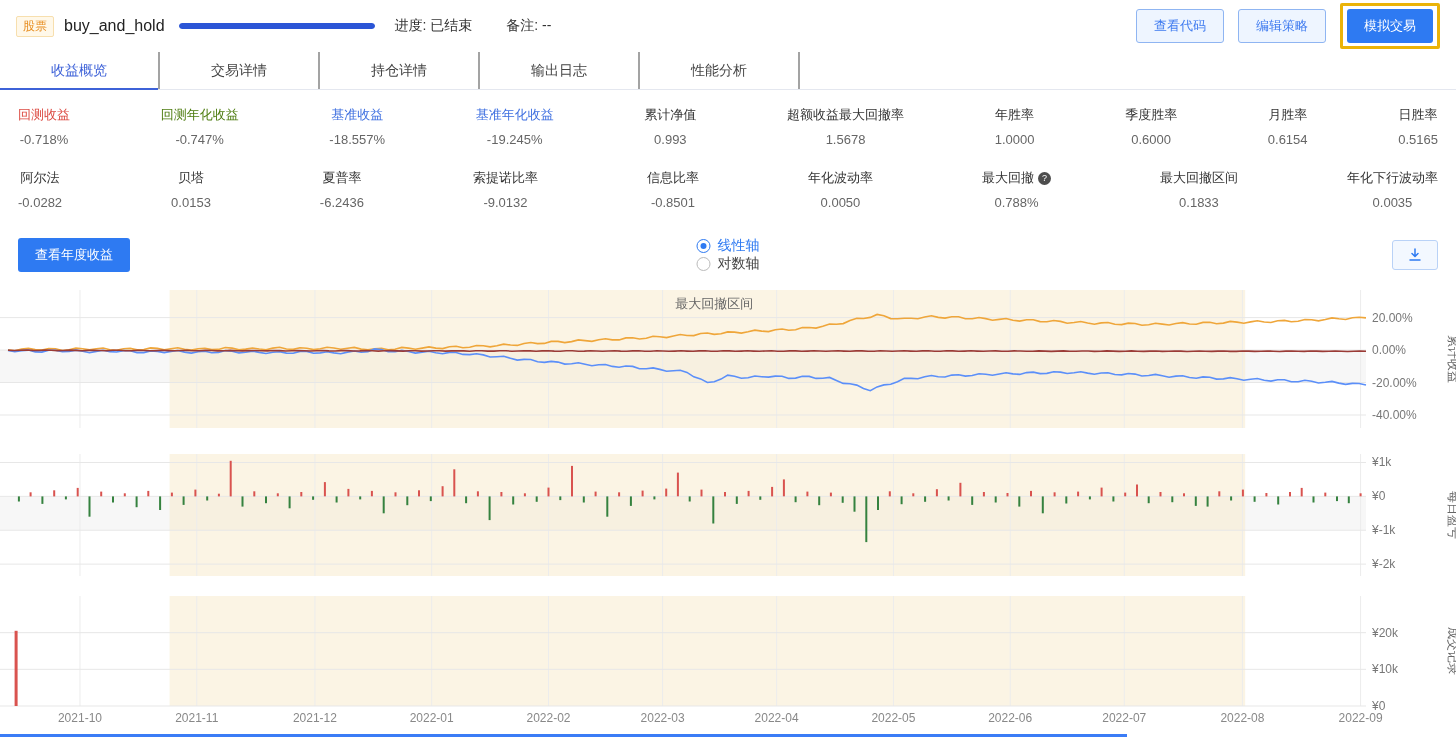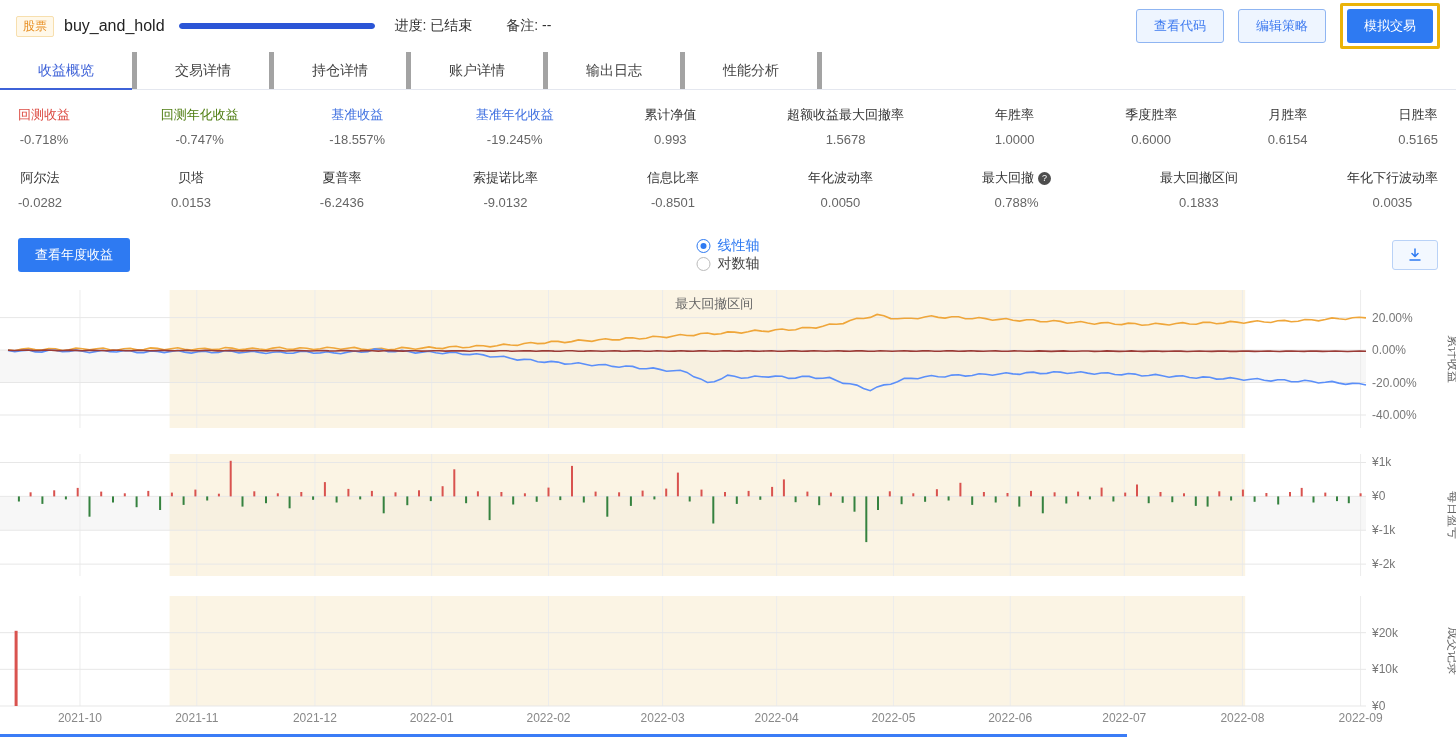--- a/index.html
+++ b/index.html
@@ -15,21 +15,21 @@
   .kv { font-size:14px; color:#333; margin-right:34px; white-space:nowrap; }
   .kv b { font-weight:normal; color:#333; }
   .header-right { margin-left:auto; display:flex; align-items:center; gap:14px; }
   .btn { font-family:inherit; font-size:13px; border-radius:3px; cursor:pointer; }
   .btn.ghost { background:#eef5ff; border:1px solid #8fb5f2; color:#3f7bf0; padding:7px 17px; }
   .btn.primary { background:#2e7af2; border:none; color:#fff; padding:8px 17px; }
   .highlight { border:3px solid #eab308; border-radius:2px; padding:3px 4px; }
 
   
   .tabs { display:flex; border-bottom:1px solid #e4e7ef; height:38px; }
-  .tab { width:137px; display:flex; align-items:center; justify-content:center; font-size:14px; color:#444; border-right:5px solid #a3a3a3; cursor:pointer; position:relative; }
+  .tab { width:160px; display:flex; align-items:center; justify-content:center; font-size:14px; color:#444; border-right:2px solid #a3a3a3; cursor:pointer; position:relative; }
   .tab.active { color:#3e62d8; }
   .tab.active::after { content:""; position:absolute; bottom:-1px; left:0; width:100%; height:2px; background:#3e62d8; }
 
   
   .metrics { display:flex; justify-content:space-between; padding:0 18px; }
   .metrics-row1 { margin-top:16px; }
   .metrics-row2 { margin-top:22px; }
   .metric { text-align:center; }
   .metric .label { font-size:13px; color:#333; display:flex; align-items:center; justify-content:center; gap:4px; white-space:nowrap; }
   .metric .value { margin-top:8px; font-size:13px; color:#666; }
@@ -68,21 +68,20 @@
     <span class="highlight">
       <button class="btn primary">模拟交易</button>
     </span>
   </div>
 </div>
 
 <div class="tabs" id="tabs">
     <div class="tab active">收益概览</div>
     <div class="tab">交易详情</div>
     <div class="tab">持仓详情</div>
-    <div class="tab">账户详情</div>
     <div class="tab">输出日志</div>
     <div class="tab">性能分析</div>
   </div>
 
 <div class="metrics metrics-row1" id="metrics-r1">
     <div class="metric">
       <div class="label">
         <span style="color: rgb(220, 75, 67);">回测收益</span>
       </div>
       <div class="value">-0.718%</div>

